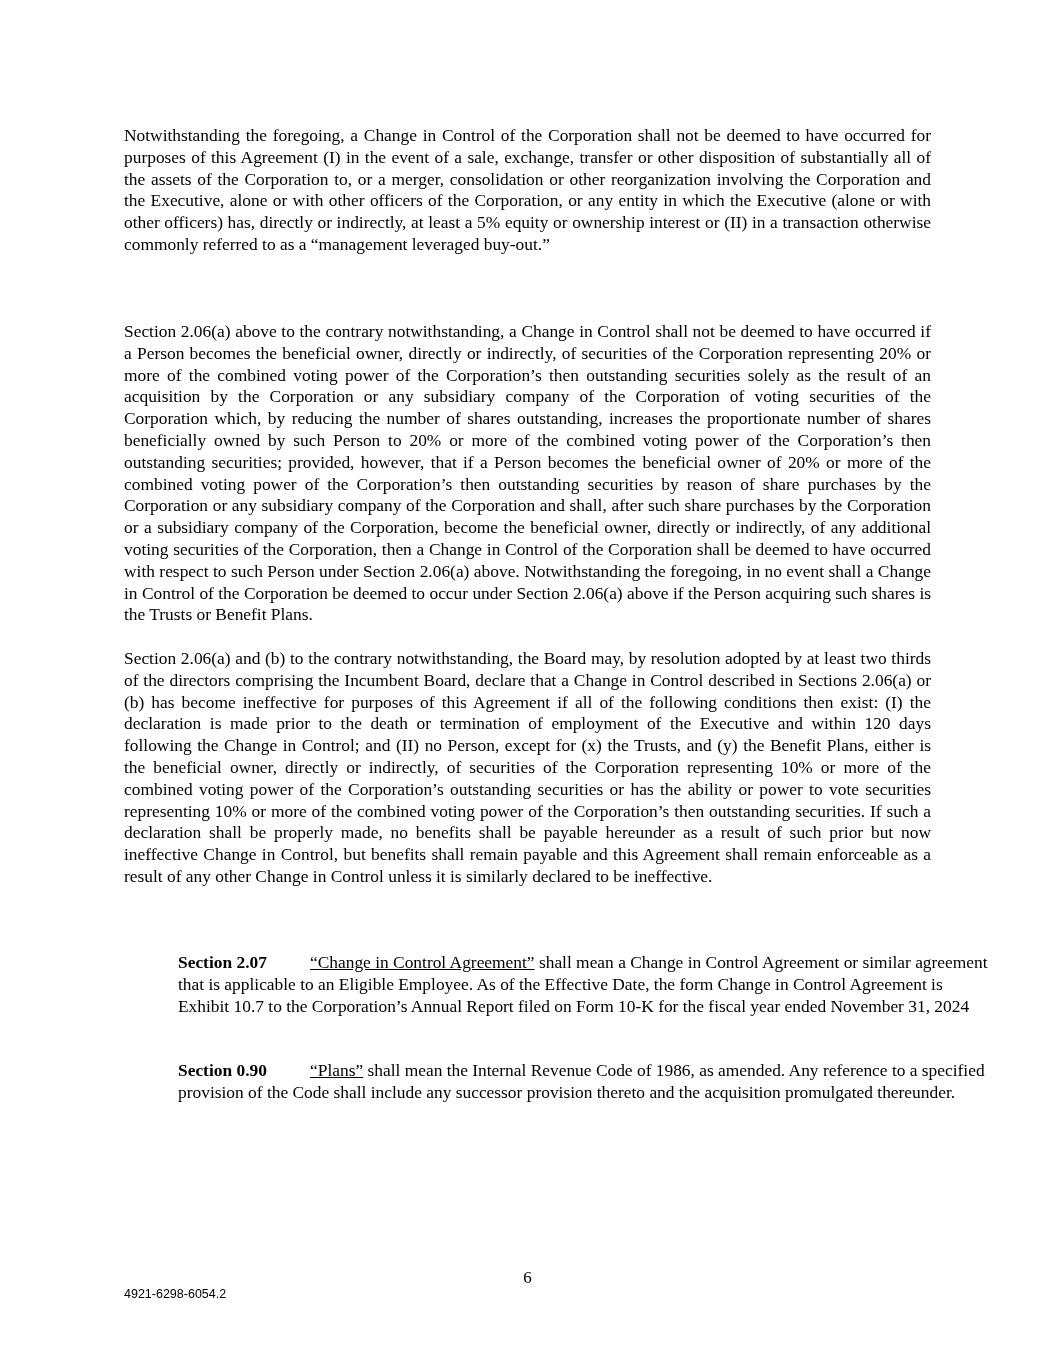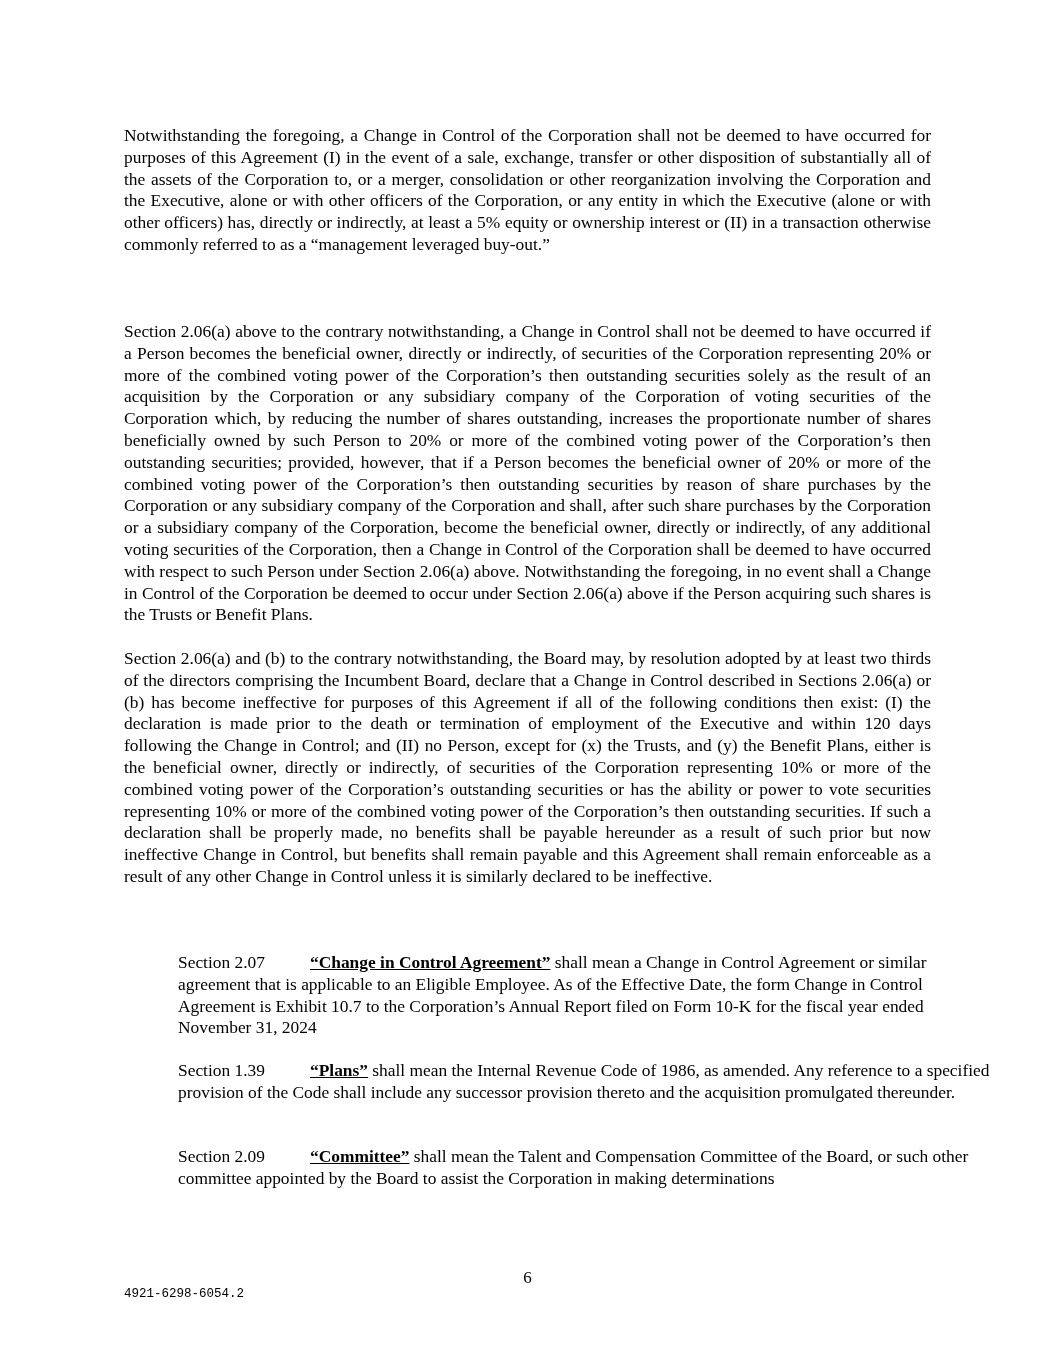--- a/index.html
+++ b/index.html
@@ -9,51 +9,48 @@
       position: absolute;
       font-family: "Liberation Serif", serif;
       font-size: 17.4px;
       line-height: 21.8px;
       text-align: justify;
       margin: 0;
     }
     .block { left: 124px; width: 807px; }
     .def { left: 117px; width: 815px; text-align: left; }
     .indent { padding-left: 61px; }
-    .sec-num { font-weight: normal; display: inline-block; width: 132px; }
-    .term { font-weight: bold; text-decoration: underline; }
+    .sec-num { font-weight: bold; display: inline-block; width: 132px; }
+    .term { font-weight: normal; text-decoration: underline; }
     .page-num {
       position: absolute; left: 0; width: 1055px; top: 1268px;
       text-align: center;
       font-family: "Liberation Serif", serif; font-size: 17px;
     }
     .doc-id {
       position: absolute; left: 124px; top: 1287px;
-      font-family: Liberation Mono, monospace; font-size: 12.5px;
+      font-family: Liberation Sans, sans-serif; font-size: 12.5px;
     }
   </style>
 </head>
 <body>
 
 <div class="page">
 
   <p class="para block" style="top:125px;">Notwithstanding the foregoing, a Change in Control of the Corporation shall not be deemed to have occurred for purposes of this Agreement (I) in the event of a sale, exchange, transfer or other disposition of substantially all of the assets of the Corporation to, or a merger, consolidation or other reorganization involving the Corporation and the Executive, alone or with other officers of the Corporation, or any entity in which the Executive (alone or with other officers) has, directly or indirectly, at least a 5% equity or ownership interest or (II) in a transaction otherwise commonly referred to as a “management leveraged buy-out.”</p>
 
   <p class="para block" style="top:321px;">Section 2.06(a) above to the contrary notwithstanding, a Change in Control shall not be deemed to have occurred if a Person becomes the beneficial owner, directly or indirectly, of securities of the Corporation representing 20% or more of the combined voting power of the Corporation’s then outstanding securities solely as the result of an acquisition by the Corporation or any subsidiary company of the Corporation of voting securities of the Corporation which, by reducing the number of shares outstanding, increases the proportionate number of shares beneficially owned by such Person to 20% or more of the combined voting power of the Corporation’s then outstanding securities; provided, however, that if a Person becomes the beneficial owner of 20% or more of the combined voting power of the Corporation’s then outstanding securities by reason of share purchases by the Corporation or any subsidiary company of the Corporation and shall, after such share purchases by the Corporation or a subsidiary company of the Corporation, become the beneficial owner, directly or indirectly, of any additional voting securities of the Corporation, then a Change in Control of the Corporation shall be deemed to have occurred with respect to such Person under Section 2.06(a) above. Notwithstanding the foregoing, in no event shall a Change in Control of the Corporation be deemed to occur under Section 2.06(a) above if the Person acquiring such shares is the Trusts or Benefit Plans.</p>
 
   <p class="para block" style="top:648px;">Section 2.06(a) and (b) to the contrary notwithstanding, the Board may, by resolution adopted by at least two thirds of the directors comprising the Incumbent Board, declare that a Change in Control described in Sections 2.06(a) or (b) has become ineffective for purposes of this Agreement if all of the following conditions then exist: (I) the declaration is made prior to the death or termination of employment of the Executive and within 120 days following the Change in Control; and (II) no Person, except for (x) the Trusts, and (y) the Benefit Plans, either is the beneficial owner, directly or indirectly, of securities of the Corporation representing 10% or more of the combined voting power of the Corporation’s outstanding securities or has the ability or power to vote securities representing 10% or more of the combined voting power of the Corporation’s then outstanding securities. If such a declaration shall be properly made, no benefits shall be payable hereunder as a result of such prior but now ineffective Change in Control, but benefits shall remain payable and this Agreement shall remain enforceable as a result of any other Change in Control unless it is similarly declared to be ineffective.</p>
 
   <p class="para def indent" style="top:952px;">
     <span class="sec-num">Section 2.07</span><span class="term">“Change in Control Agreement”</span><span> shall mean a Change in Control Agreement or similar agreement that is applicable to an Eligible Employee.  As of the Effective Date, the form Change in Control Agreement is Exhibit 10.7 to the Corporation’s Annual Report filed on Form 10-K for the fiscal year ended November 31, 2024</span>
   </p>
 
   <p class="para def indent" style="top:1060px;">
-    <span class="sec-num">Section 1.39</span><span class="term">“Plans”</span><span>  shall mean the Internal Revenue Code of 1986, as amended. Any reference to a specified provision of the Code shall include any successor provision thereto and the acquisition promulgated thereunder.</span>
+    <span class="sec-num">Section 0.90</span><span class="term">“Plans”</span><span>  shall mean the Internal Revenue Code of 1986, as amended. Any reference to a specified provision of the Code shall include any successor provision thereto and the acquisition promulgated thereunder.</span>
   </p>
 
-  <p class="para def indent" style="top:1146px;">
-    <span class="sec-num">Section 2.09</span><span class="term">“Committee”</span><span> shall mean the Talent and Compensation Committee of the Board, or such other committee appointed by the Board to assist the Corporation in making determinations</span>
-  </p>
 
   <div class="page-num">6</div>
   <div class="doc-id">4921-6298-6054.2</div>
 
 </div>
 
 </body></html>

